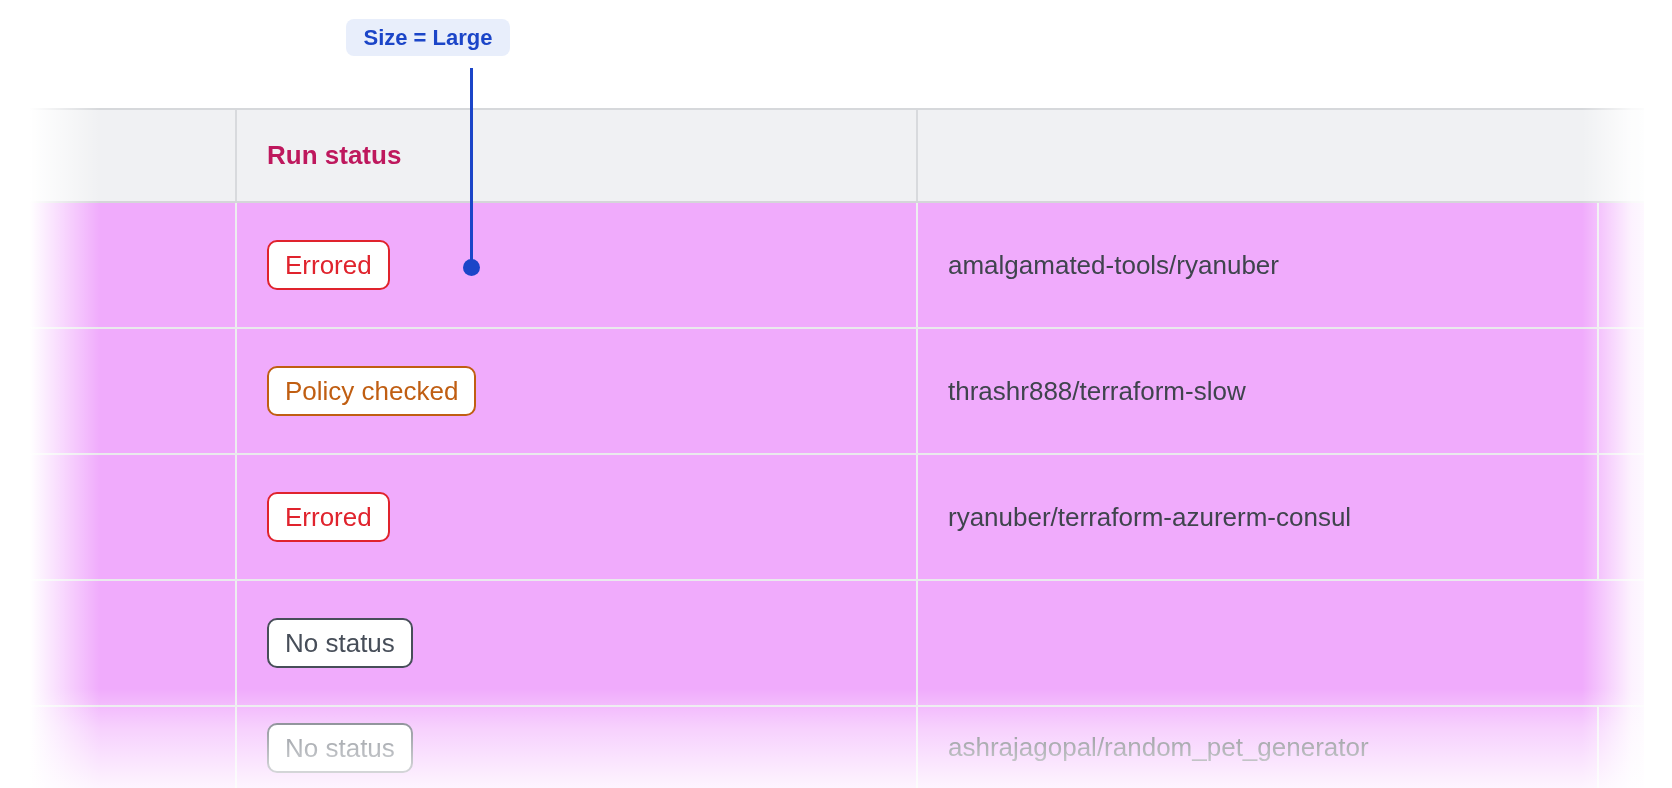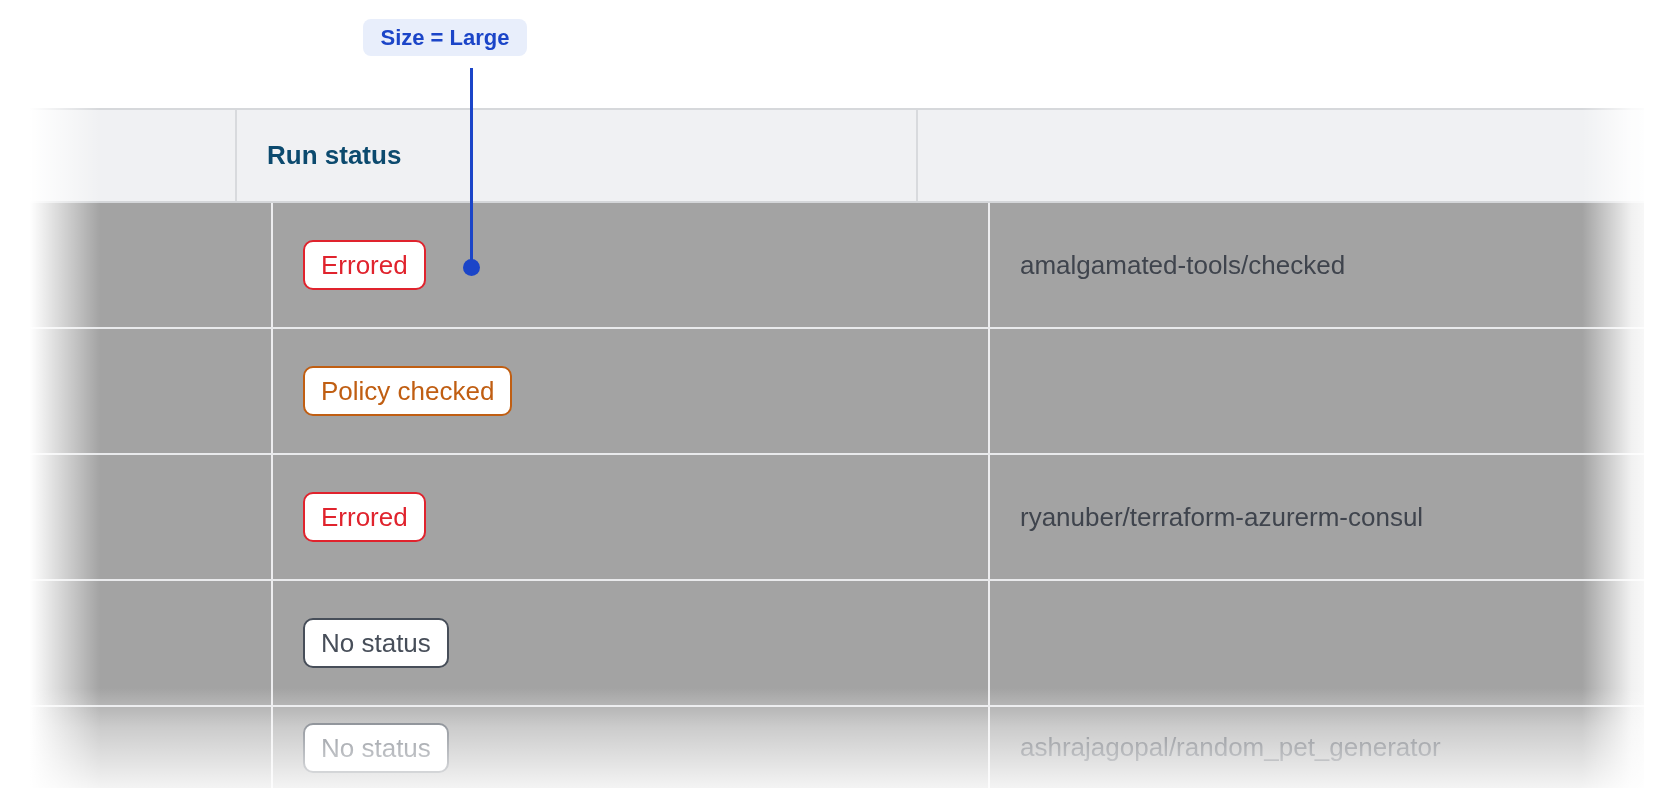--- a/index.html
+++ b/index.html
@@ -11,34 +11,34 @@
   }
   
   .table-wrap{position:absolute;left:28px;top:108px;width:1616px;z-index:1;}
   .grid-row{display:grid;grid-template-columns:207px 681px 681px 47px;}
   .thead{
     height:95px;box-sizing:border-box;background:#f0f1f3;
     border-top:2px solid #d6d8db;border-bottom:2px solid #d4d6d9;
   }
   .thead .td{display:flex;align-items:center;padding-left:30px;box-sizing:border-box;}
   .thead .td + .td{border-left:2px solid #d8dadd;}
-  .th-label{font-size:26px;font-weight:700;color:#0c4a6e;}
-  .tr{height:126px;box-sizing:border-box;border-bottom:2px solid #e9eaec;background:#a3a3a3;gap:36px;}
+  .th-label{font-size:26px;font-weight:700;color:#be185d;}
+  .tr{height:126px;box-sizing:border-box;border-bottom:2px solid #e9eaec;background:#f0abfc;}
   .tr .td{display:flex;align-items:center;padding-left:30px;box-sizing:border-box;}
   .tr .td + .td{border-left:2px solid #ededef;}
   .tr.cut{height:81px;border-bottom:none;}
   .badge{
     display:inline-block;font-size:26px;line-height:1;
     padding:10px 16px;border:2px solid;border-radius:10px;
     background:#ffffff;white-space:nowrap;
   }
   .repo{font-size:26px;color:#3f444d;white-space:nowrap;}
   
   .callout-label{
-    position:absolute;left:363px;top:19px;width:164px;height:37px;z-index:2;
+    position:absolute;left:346px;top:19px;width:164px;height:37px;z-index:2;
     display:flex;align-items:center;justify-content:center;
     border-radius:8px;font-size:22px;font-weight:600;
   }
   .callout-line{position:absolute;left:470px;top:68px;width:3px;height:193px;z-index:2;}
   .callout-dot{position:absolute;left:463px;top:259px;width:17px;height:17px;border-radius:50%;z-index:2;}
   
   .fade-left{
     position:absolute;left:0;top:0;width:100px;height:788px;z-index:3;pointer-events:none;
     background:linear-gradient(to right,#ffffff 0%,#ffffff 30%,rgba(255,255,255,0) 100%);
   }
@@ -67,29 +67,32 @@
     </div>
     <div class="td"></div>
   </div>
 
   <div class="grid-row tr">
     <div class="td"></div>
     <div class="td">
       <span class="badge" style="color: rgb(224, 35, 45); border-color: rgb(224, 35, 45);">Errored</span>
     </div>
     <div class="td">
-      <span class="repo">amalgamated-tools/checked</span>
+      <span class="repo">amalgamated-tools/ryanuber</span>
     </div>
     <div class="td"></div>
   </div>
 
   <div class="grid-row tr">
     <div class="td"></div>
     <div class="td">
       <span class="badge" style="color: rgb(192, 94, 18); border-color: rgb(192, 94, 18);">Policy checked</span>
+    </div>
+    <div class="td">
+      <span class="repo">thrashr888/terraform-slow</span>
     </div>
     <div class="td"></div>
   </div>
 
   <div class="grid-row tr">
     <div class="td"></div>
     <div class="td">
       <span class="badge" style="color: rgb(224, 35, 45); border-color: rgb(224, 35, 45);">Errored</span>
     </div>
     <div class="td">

